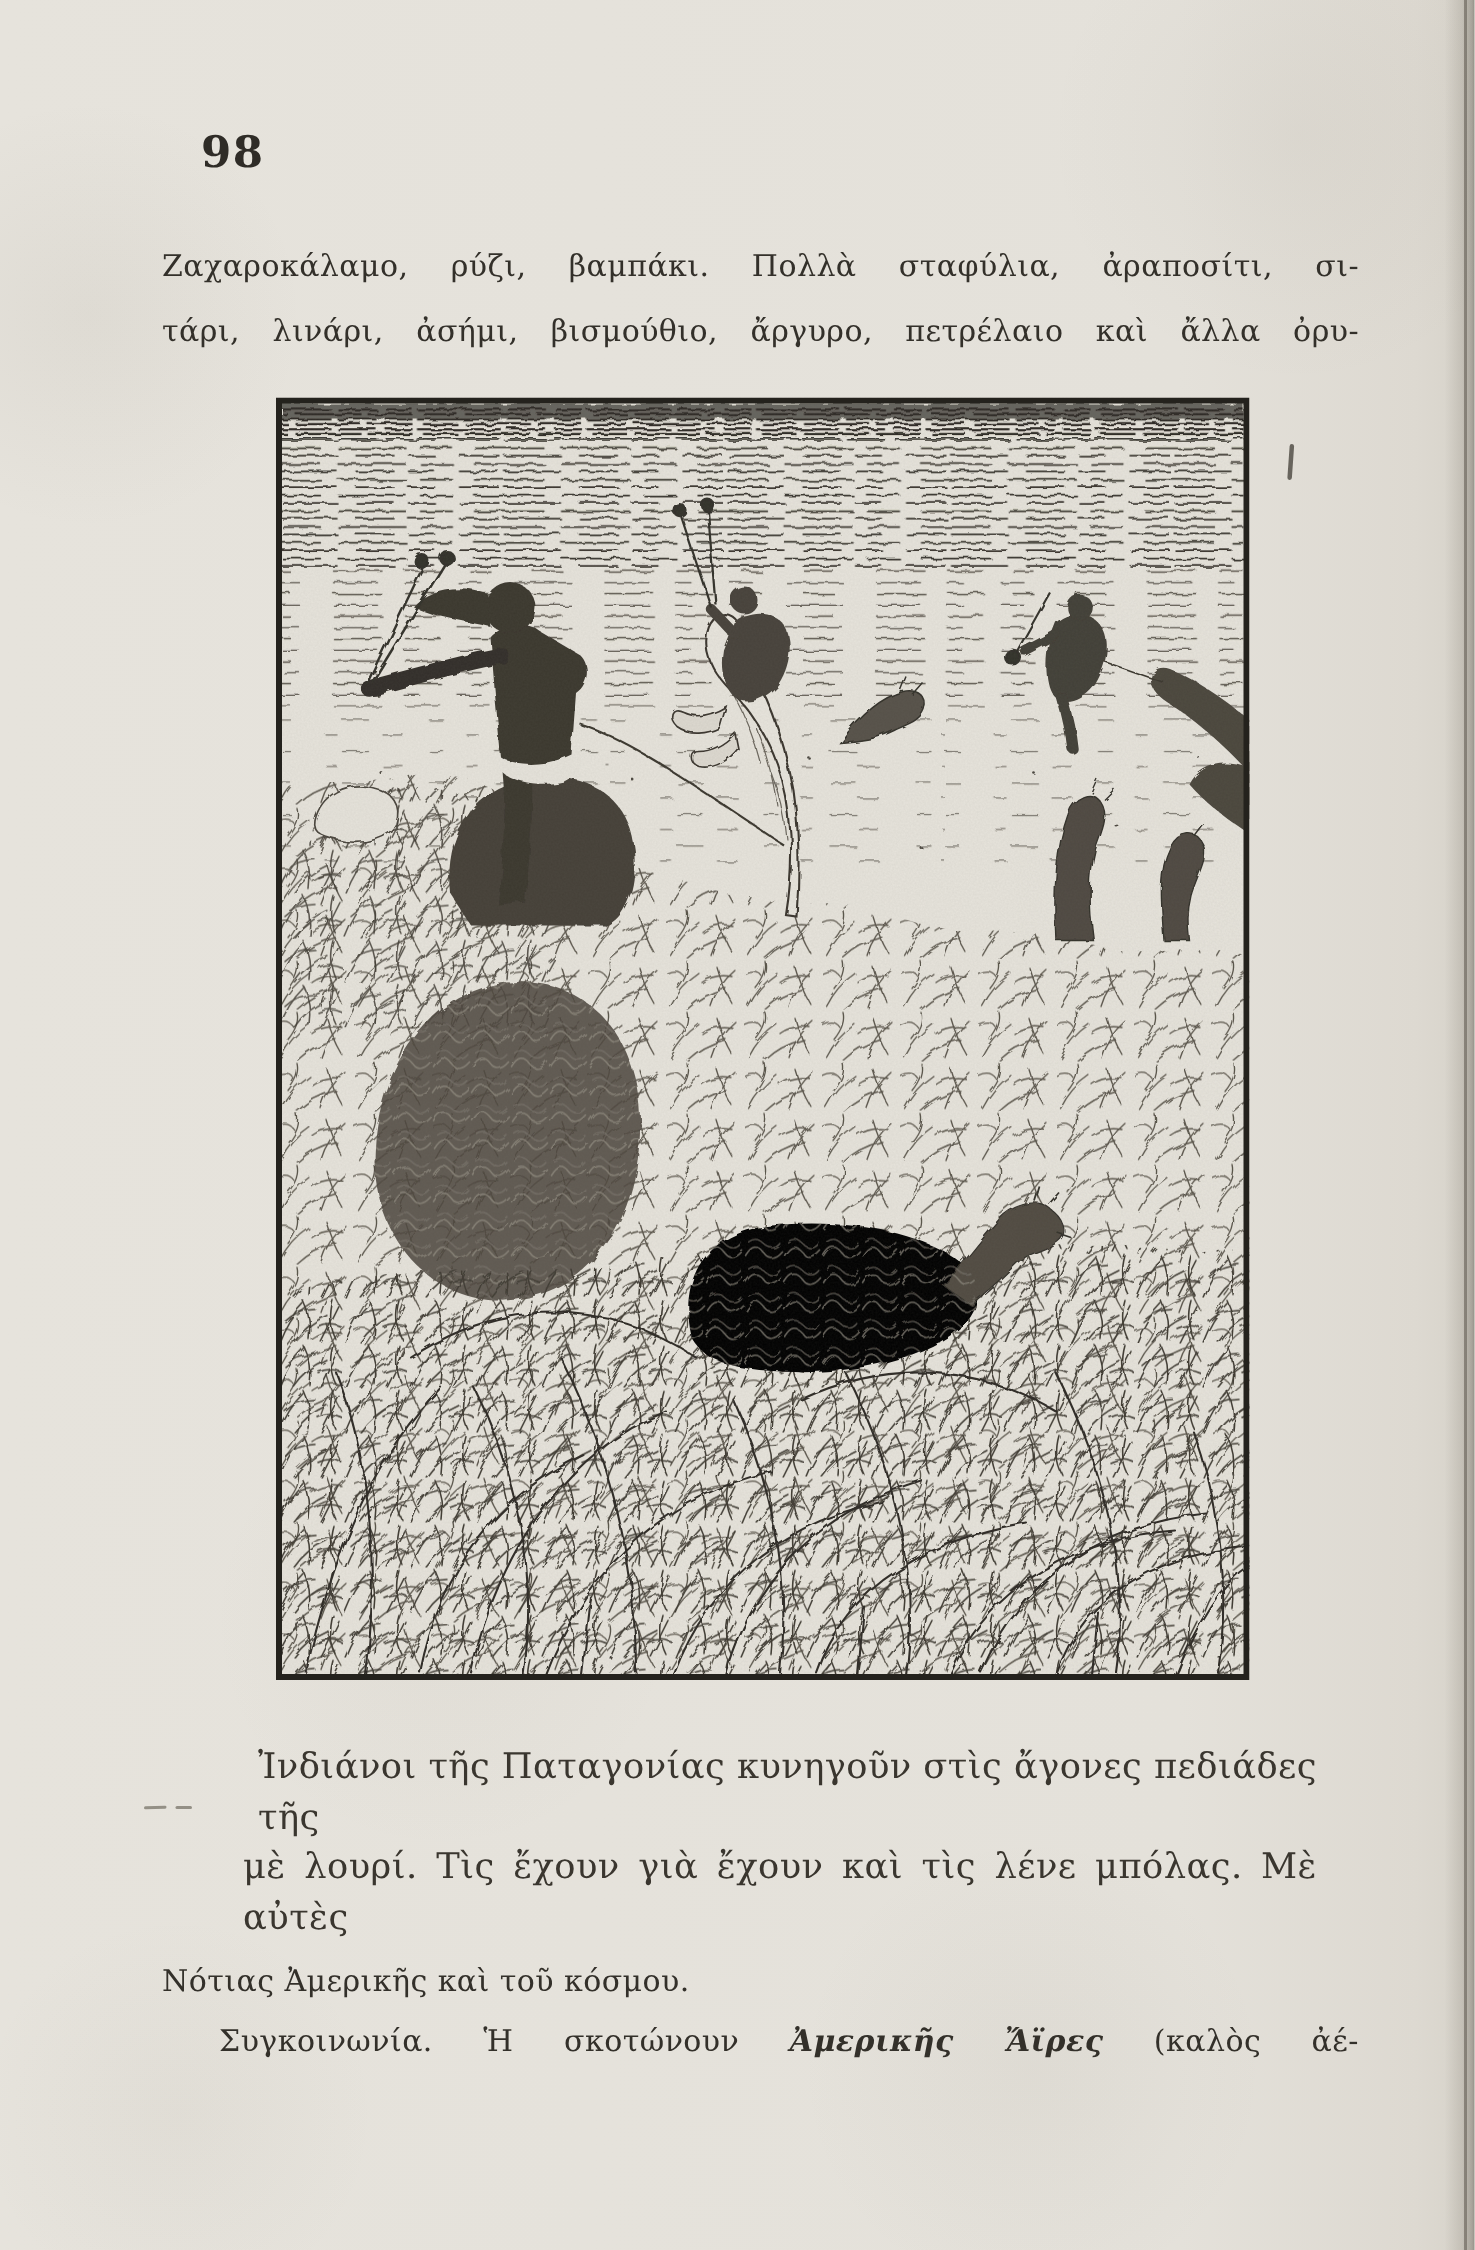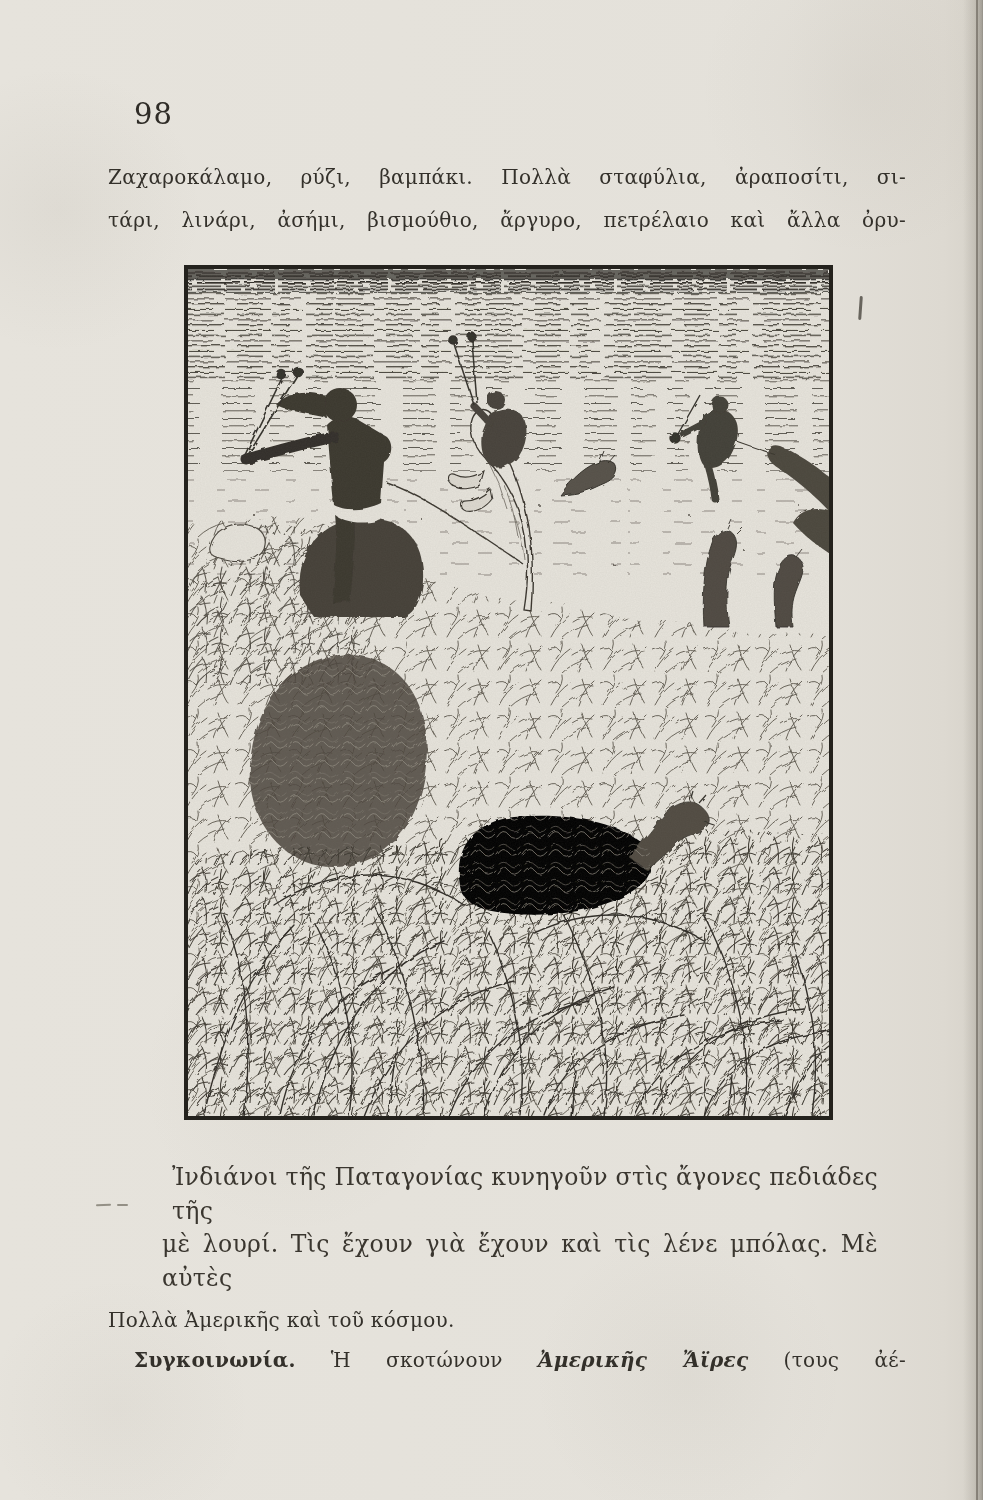--- a/index.html
+++ b/index.html
@@ -22,42 +22,42 @@
   }
   .edge-shadow{
     position:absolute;top:0;right:0;width:20px;height:1500px;
     background:linear-gradient(90deg, rgba(0,0,0,0), rgba(92,86,74,.16) 60%, rgba(60,56,47,.30) 92%, rgba(40,37,30,.38));
   }
   .edge-line{
     position:absolute;top:0;right:5px;width:2px;height:1500px;
     background:rgba(70,65,55,.45);
   }
   .page-number{
-    position:absolute;left:134px;top:97px;
-    font-size:29px;letter-spacing:1px;color:#2f2c27;
+    position:absolute;left:134px;top:84px;
+    font-size:29px;letter-spacing:1px;color:#2f2c27;font-weight:bold;
   }
   .para{
     position:absolute;left:108px;width:798px;
     font-size:20px;line-height:43px;letter-spacing:.3px;
     color:#33302a;
   }
   .para .jline{text-align:justify;text-align-last:justify;}
   .para .lline{text-align:left;}
   #top-para{top:156px;}
   #bottom-para{top:1301px;line-height:39.5px;}
   #bottom-para .indent{padding-left:26px;}
   .caption{
     position:absolute;left:130px;top:1161px;width:748px;
     font-size:23.5px;line-height:33.5px;letter-spacing:.3px;
     color:#3a362f;
   }
   .caption .jline{text-align:justify;text-align-last:justify;margin-left:32px;}
   .caption .first{padding-left:10px;}
   .caption .center{text-align:center;}
-  b.run-head{font-weight:bold;}
+  b.run-head{font-weight:normal;margin-left:12px;}
   i.place{font-weight:bold;font-style:italic;}
   .illustration-frame{
     position:absolute;left:184px;top:265px;width:649px;height:855px;
   }
   .ink-tick{
     position:absolute;left:859px;top:296px;width:3px;height:24px;
     background:#4a463f;transform:rotate(4deg);border-radius:2px;opacity:.8;
   }
   .pencil-marks{position:absolute;left:96px;top:1203px;width:38px;height:4px;}
   .pencil-marks span{position:absolute;top:1px;height:2px;background:#716c61;opacity:.7;border-radius:1px;}
@@ -283,22 +283,22 @@
     <div class="jline first">Ἰνδιάνοι τῆς Παταγονίας κυνηγοῦν στὶς ἄγονες πεδιάδες τῆς</div>
     <div class="jline">μὲ λουρί. Τὶς ἔχουν γιὰ ἔχουν καὶ τὶς λένε μπόλας. Μὲ αὐτὲς</div>
   </div>
 
   <div class="pencil-marks">
     <span class="m1"></span>
       <span class="m2"></span>
   </div>
 
   <div class="para" id="bottom-para">
-    <div class="lline">Πολλὰ Ἀμερικῆς καὶ τοῦ κόσμου.</div>
+    <div class="lline">Νότιας Ἀμερικῆς καὶ τοῦ κόσμου.</div>
     <div class="jline indent">
       <b class="run-head">Συγκοινωνία.</b>
       <span>Ἡ σκοτώνουν</span>
       <i class="place">Ἀμερικῆς Ἄϊρες</i>
-      <span>(τους ἀέ-</span>
+      <span>(καλὸς ἀέ-</span>
     </div>
   </div>
 
 </div>
 
 </body></html>

